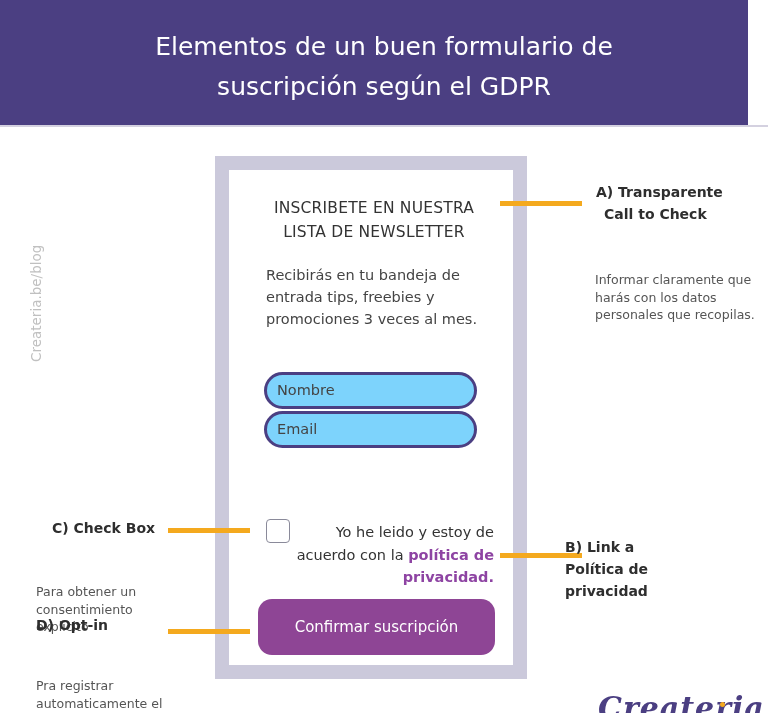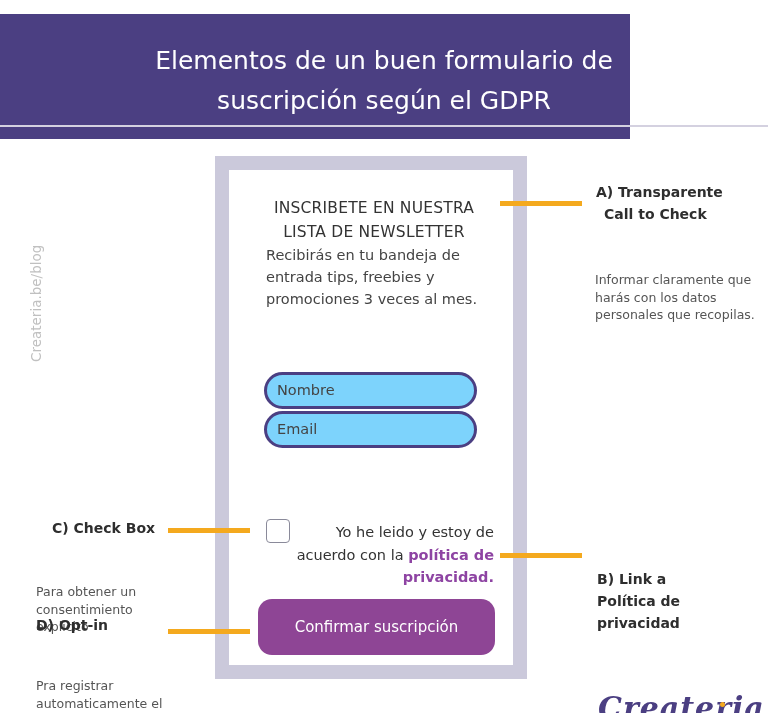--- a/index.html
+++ b/index.html
@@ -1,29 +1,29 @@
 <!DOCTYPE html>
 <html><head>
 <meta charset="utf-8">
 <style>
   * { box-sizing: border-box; margin: 0; padding: 0; }
   html, body { width: 768px; height: 713px; overflow: hidden; background: #ffffff; }
   body { position: relative; font-family: "DejaVu Sans", sans-serif; color: #3a3a3a; }
 
-  .header { position: absolute; left: 0; top: 14px; width: 630px; height: 125px; background: #4b3f82; }
+  .header { position: absolute; left: 0; top: 0; width: 748px; height: 125px; background: #4b3f82; }
   .header-title { position: absolute; left: 0; top: 27px; width: 768px; text-align: center; color: #ffffff; font-size: 25px; line-height: 40px; font-weight: normal; }
   .header-underline { position: absolute; left: 0; top: 125px; width: 768px; height: 2px; background: #d4d1e0; }
 
   .watermark { position: absolute; left: 28px; top: 362px; transform-origin: left top; transform: rotate(-90deg); color: #c0c0c0; font-size: 13.5px; white-space: nowrap; }
 
   .frame { position: absolute; left: 215px; top: 156px; width: 312px; height: 523px; background: #cbc9db; }
   .frame-inner { position: absolute; left: 14px; top: 14px; width: 284px; height: 495px; background: #ffffff; }
 
   .form-title { position: absolute; left: 242px; top: 196px; width: 264px; text-align: center; font-size: 15.5px; line-height: 24px; color: #333333; letter-spacing: 0.2px; }
-  .form-desc { position: absolute; left: 266px; top: 244px; width: 240px; font-size: 14.5px; line-height: 22px; color: #444444; }
+  .form-desc { position: absolute; left: 266px; top: 264px; width: 240px; font-size: 14.5px; line-height: 22px; color: #444444; }
 
   .input { position: absolute; left: 264px; width: 213px; height: 37px; border: 3px solid #4b3f82; border-radius: 19px; background: #7dd3fc; padding-left: 10px; font-size: 14.5px; line-height: 31px; color: #444; }
   .input-nombre { top: 372px; }
   .input-email { top: 411px; }
 
   .checkbox { position: absolute; left: 266px; top: 519px; width: 24px; height: 24px; border: 1.5px solid #8a8a9a; border-radius: 4px; background: #fff; }
   .consent { position: absolute; left: 294px; top: 521px; width: 200px; font-size: 14.5px; line-height: 22.5px; color: #333; text-align: right; }
   .consent .link { color: #8e44a3; font-weight: bold; }
 
   .cta { position: absolute; left: 258px; top: 599px; width: 237px; height: 56px; background: #8e4595; border-radius: 14px; color: #ffffff; font-size: 15px; text-align: center; line-height: 56px; }
@@ -34,21 +34,21 @@
   .conn-c { left: 168px; top: 528px; width: 82px; }
   .conn-d { left: 168px; top: 629px; width: 82px; }
 
   .ann-title { position: absolute; font-weight: bold; font-size: 14px; line-height: 22px; color: #2e2e2e; }
   .ann-desc { position: absolute; font-size: 12.5px; line-height: 17.5px; color: #555555; margin-top: 40px; }
 
   .ann-a-title { left: 596px; top: 181px; width: 170px; }
   .ann-a-title .l2 { display: block; padding-left: 8px; }
   .ann-a-desc { left: 595px; top: 231px; width: 160px; }
 
-  .ann-b-title { left: 597px; top: 536px; width: 120px; margin-top: 32px; }
+  .ann-b-title { left: 565px; top: 536px; width: 120px; }
 
   .ann-c-title { left: 52px; top: 517px; width: 150px; }
   .ann-c-desc { left: 36px; top: 543px; width: 140px; }
 
   .ann-d-title { left: 36px; top: 614px; width: 150px; }
   .ann-d-desc { left: 36px; top: 637px; width: 150px; }
 
   .logo { position: absolute; left: 598px; top: 690px; font-family: "DejaVu Serif", serif; font-style: italic; font-weight: bold; font-size: 30px; color: #4b3f82; white-space: nowrap; letter-spacing: 1px; }
   .logo-dot { position: absolute; left: 720px; top: 702px; width: 5px; height: 5px; border-radius: 50%; background: #f4a91e; }
 </style>

